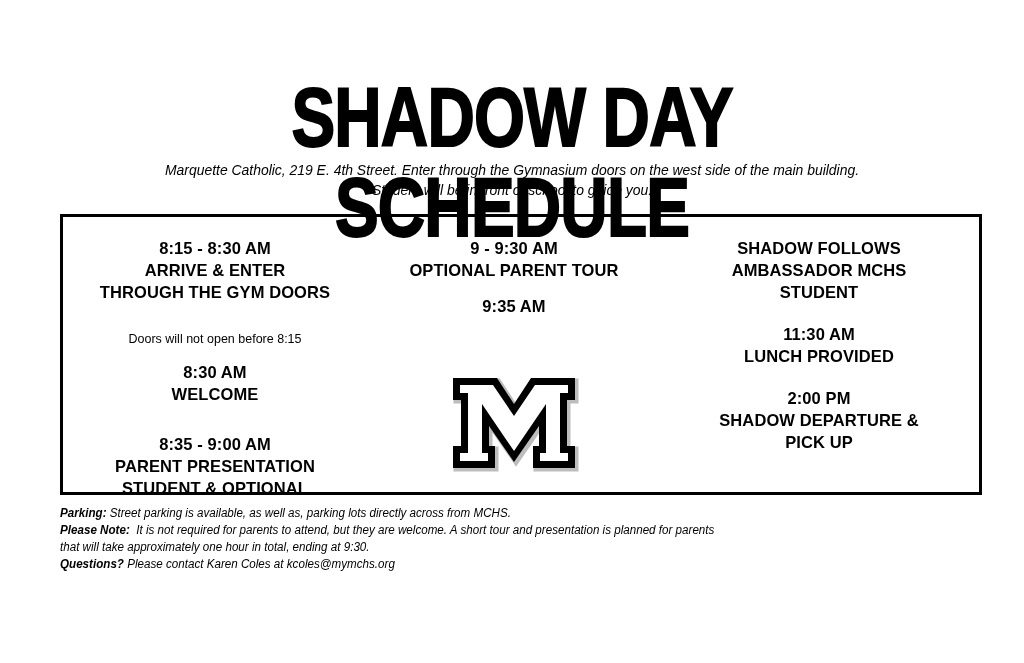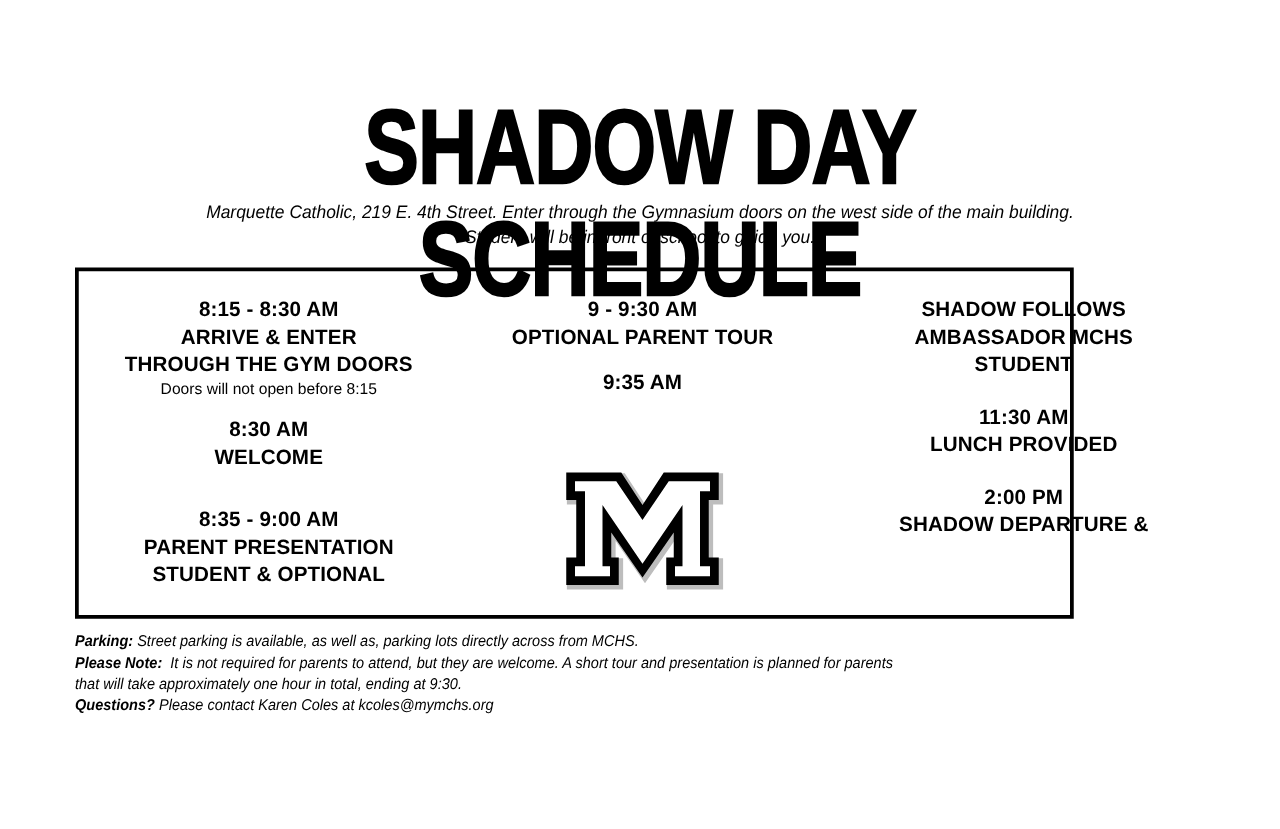--- a/index.html
+++ b/index.html
@@ -16,37 +16,37 @@
     -webkit-text-stroke: 2px #000;
   }
 
   .subtitle {
     position: absolute; left: 0; top: 160px; width: 1024px;
     text-align: center; font-style: italic; font-size: 14.5px; line-height: 20px;
     transform: scaleX(0.96); transform-origin: center;
   }
 
   .schedule-box {
-    position: absolute; left: 60px; top: 214px; width: 799px; height: 281px;
+    position: absolute; left: 60px; top: 214px; width: 922px; height: 281px;
     border: 3px solid #000;
     padding-left: 19px;
   }
 
   .col {
     position: absolute; top: 20px; text-align: center;
   }
   .col.left { left: 2px; width: 300px; }
   .col.mid { left: 312px; width: 278px; }
   .col.right { left: 606px; width: 300px; }
 
   .event { margin-bottom: 14px; }
   .event .time, .event .line {
     font-weight: bold; font-size: 16.5px; line-height: 22px; letter-spacing: 0.1px;
   }
-  .event .note { font-size: 12.5px; line-height: 16px; }
+  .event .note { font-size: 12.5px; line-height: 16px; margin-top: 28px; }
 
   .logo {
     position: absolute; left: 386px; top: 157px; width: 130px; height: 100px;
   }
 
   .footer {
     position: absolute; left: 60px; top: 505px; width: 900px;
     font-style: italic; font-size: 12.5px; line-height: 17px;
   }
   .footer .lbl { font-weight: bold; }
@@ -106,20 +106,21 @@
       <div class="line">AMBASSADOR MCHS</div>
       <div class="line">STUDENT</div>
     </div>
     <div class="event" style="margin-top:20px">
       <div class="time">11:30 AM</div>
       <div class="line">LUNCH PROVIDED</div>
     </div>
     <div class="event" style="margin-top:20px">
       <div class="time">2:00 PM</div>
       <div class="line">SHADOW DEPARTURE &amp;</div>
+      <div class="line">PICK UP</div>
     </div>
   </div>
 </div>
 
 <div class="footer">
   <p><span class="lbl">Parking:</span><span> Street parking is available, as well as, parking lots directly across from MCHS.</span></p>
   <p><span class="lbl">Please Note:</span><span style="white-space:pre">  It is not required for parents to attend, but they are welcome. A short tour and presentation is planned for parents</span></p>
   <p>that will take approximately one hour in total, ending at 9:30.</p>
   <p><span class="lbl">Questions?</span><span> Please contact Karen Coles at kcoles@mymchs.org</span></p>
 </div>

